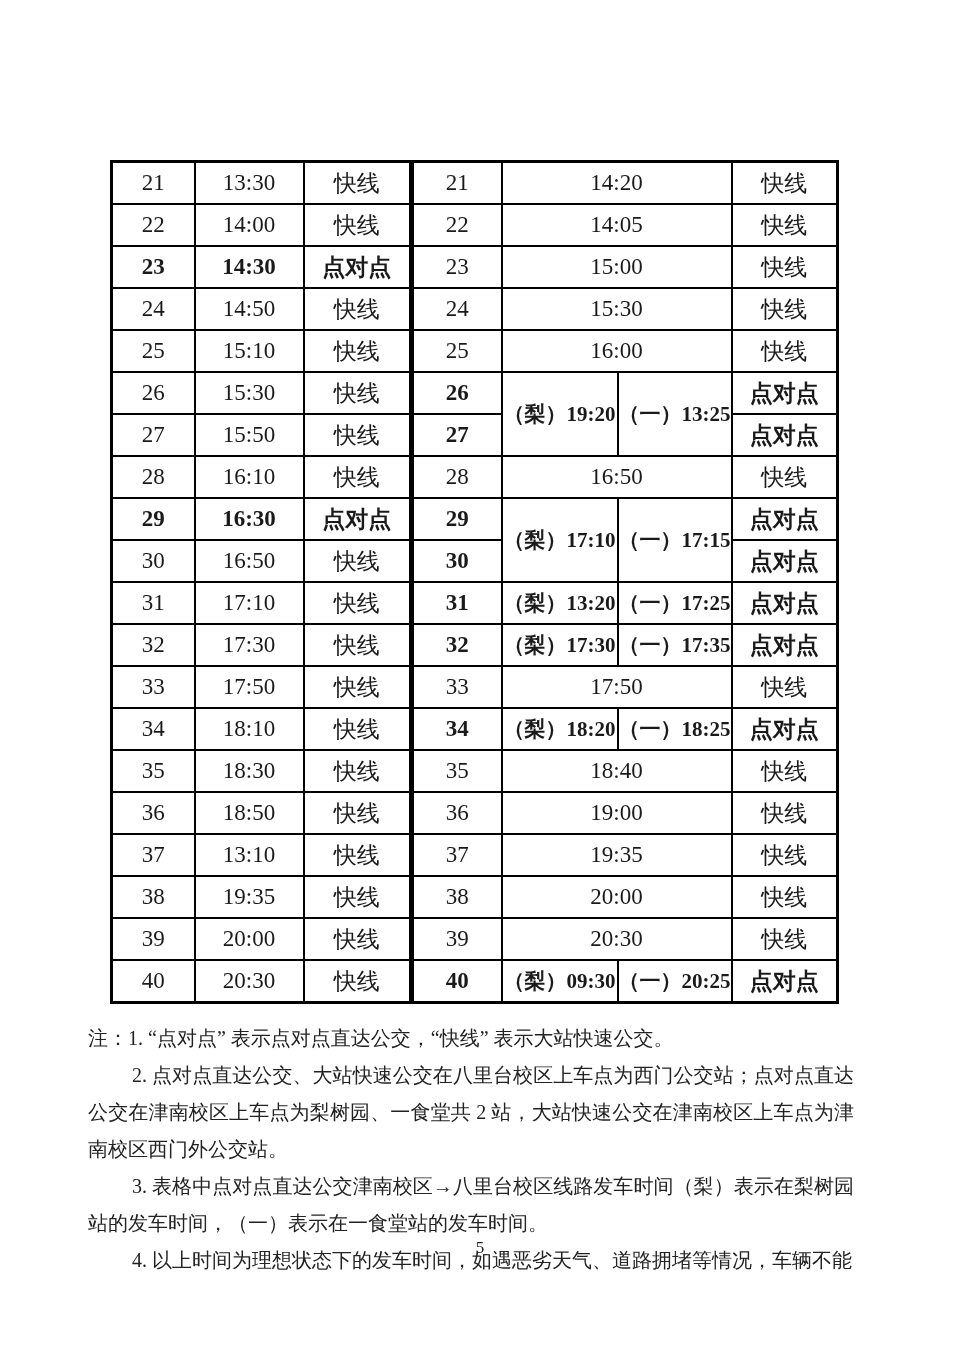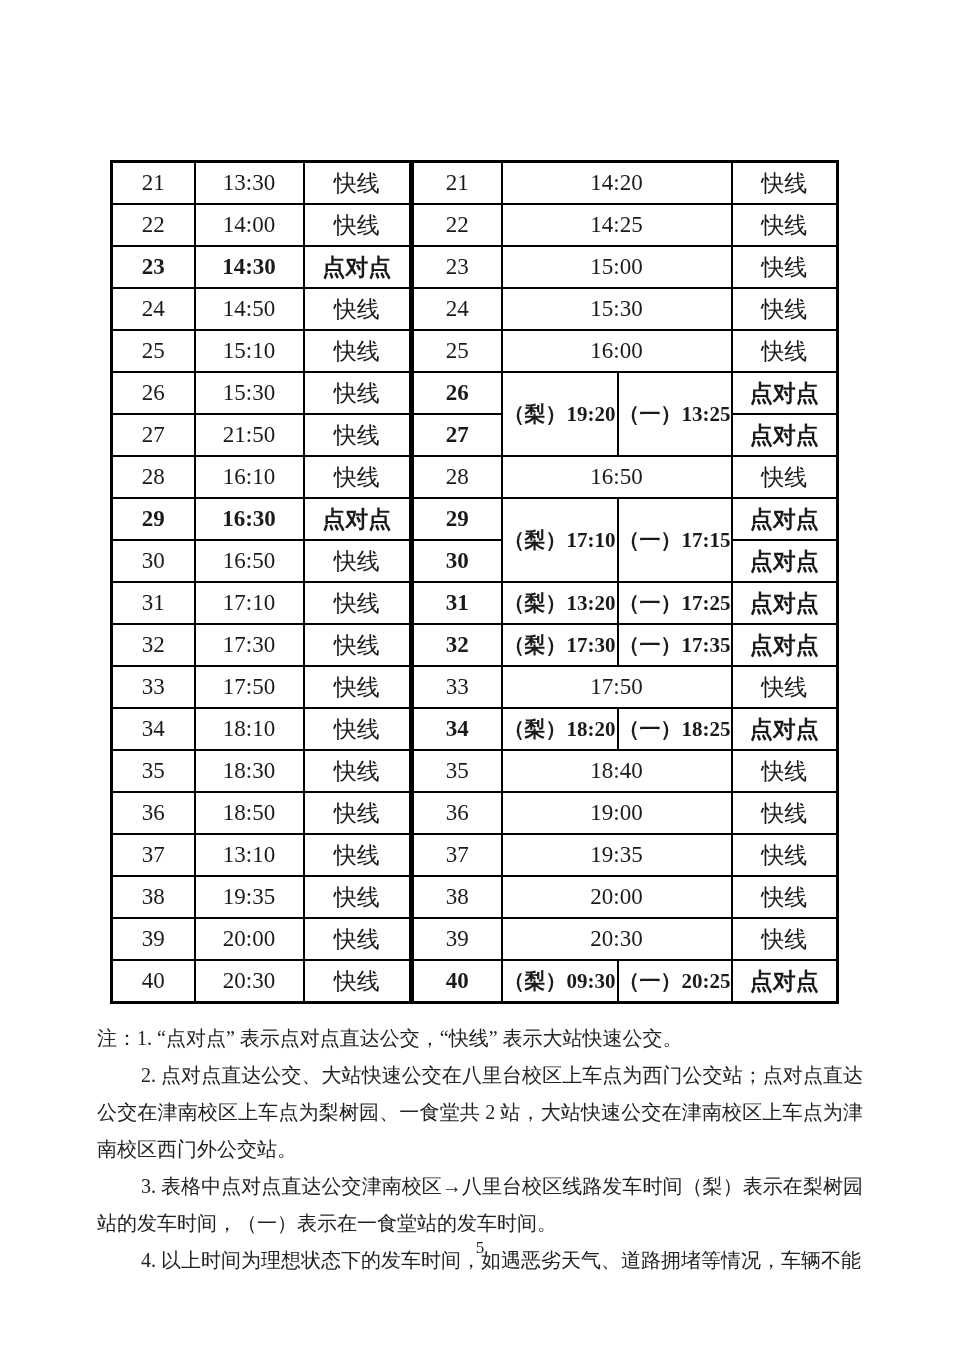--- a/index.html
+++ b/index.html
@@ -29,21 +29,21 @@
     font-size: 23px;
     white-space: nowrap;
     overflow: hidden;
   }
   table.schedule td.rno { border-left: 5px solid #000; }
   table.schedule td.b  { font-weight: bold; }
   table.schedule td.tsm { font-size: 21px; }
 
   .notes {
     position: absolute;
-    left: 97px; top: 1020px;
+    left: 88px; top: 1020px;
     width: 766px;
     font-size: 20px;
     line-height: 37px;
     text-align: justify;
     color: #222;
   }
   .notes p { margin: 0; }
   .notes p.ind { text-indent: 2.2em; }
 
   .pagenum {
@@ -77,21 +77,21 @@
           <td>快线</td>
           <td class="rno">21</td>
           <td colspan="2">14:20</td>
           <td>快线</td>
         </tr>
         <tr>
           <td>22</td>
           <td>14:00</td>
           <td>快线</td>
           <td class="rno">22</td>
-          <td colspan="2">14:25</td>
+          <td colspan="2">14:05</td>
           <td>快线</td>
         </tr>
         <tr>
           <td class="b">23</td>
           <td class="b">14:30</td>
           <td class="b">点对点</td>
           <td class="rno">23</td>
           <td colspan="2">15:00</td>
           <td>快线</td>
         </tr>
@@ -115,21 +115,21 @@
           <td>26</td>
           <td>15:30</td>
           <td>快线</td>
           <td class="rno b">26</td>
           <td class="tsm b" rowspan="2">（梨）19:20</td>
           <td class="tsm b" rowspan="2">（一）13:25</td>
           <td class="b">点对点</td>
         </tr>
         <tr>
           <td>27</td>
-          <td>21:50</td>
+          <td>15:50</td>
           <td>快线</td>
           <td class="rno b">27</td>
           <td class="b">点对点</td>
         </tr>
         <tr>
           <td>28</td>
           <td>16:10</td>
           <td>快线</td>
           <td class="rno">28</td>
           <td colspan="2">16:50</td>

